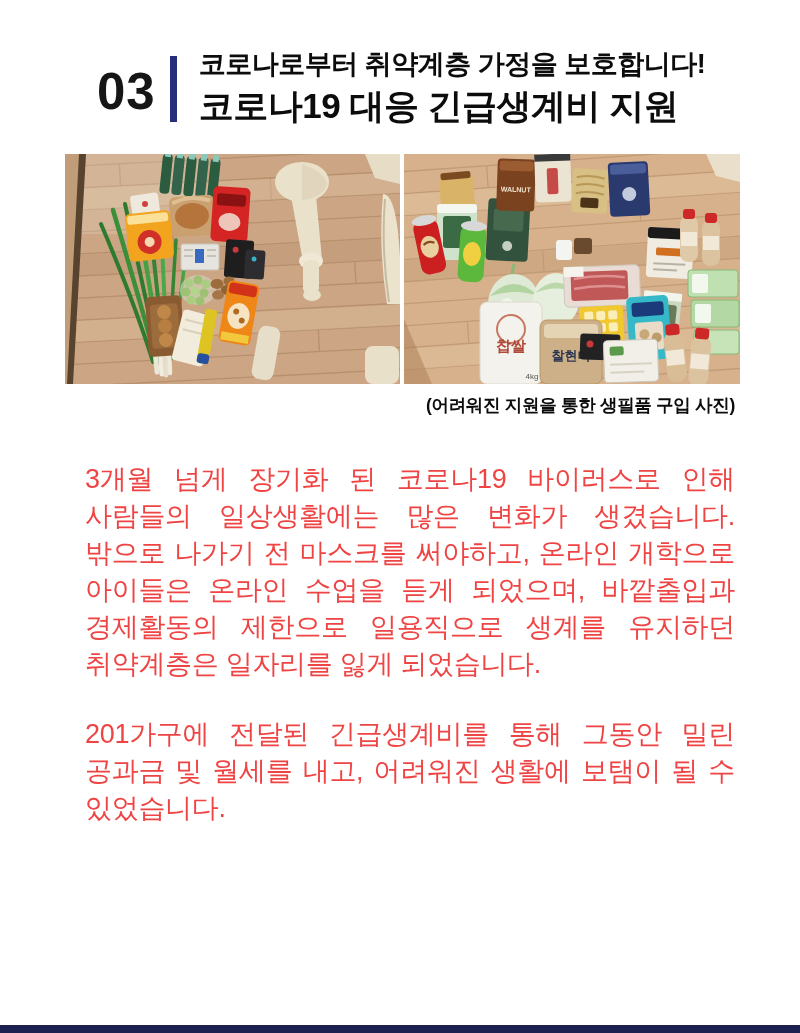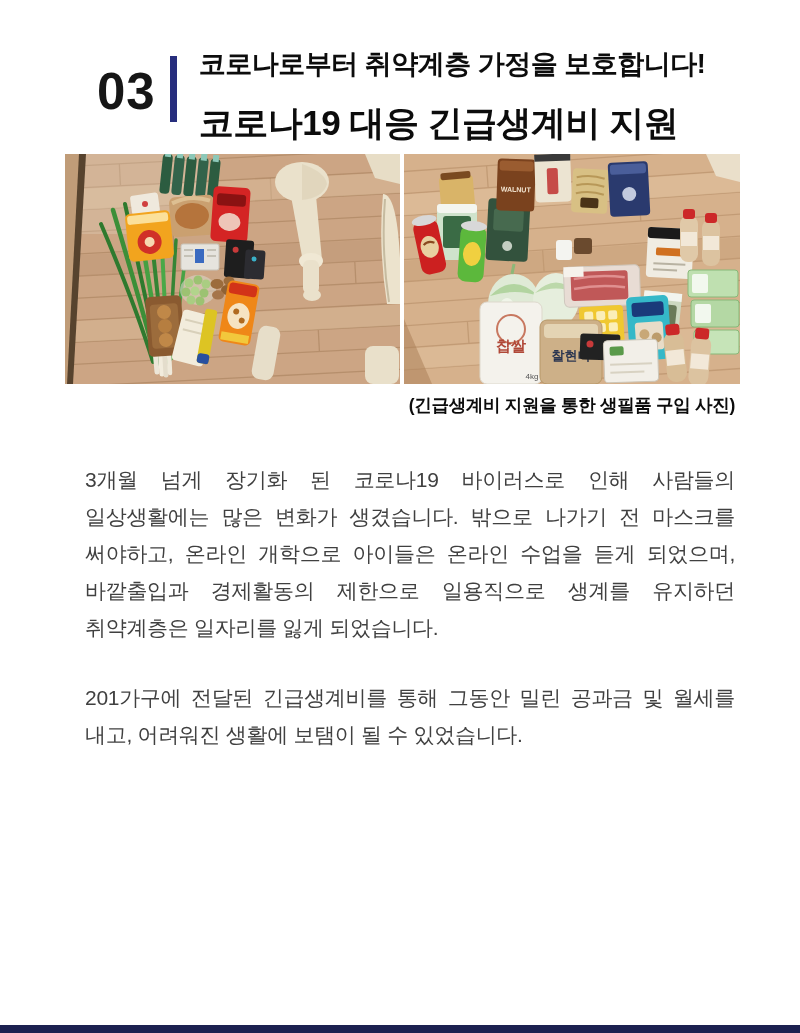--- a/index.html
+++ b/index.html
@@ -11,32 +11,32 @@
   }
   
   .header { padding:46px 0 0 57px; height:154px; display:flex; align-items:flex-start; }
   .section-number {
     font-size:51px; font-weight:700; color:#161616; line-height:1;
     margin-top:20px; letter-spacing:1px;margin-left:40px;
   }
   .accent-bar { width:7px; height:66px; background:#272e7d; margin:10px 22px 0 14px; }
   .titles { display:flex; flex-direction:column; }
   .title-line1 { font-size:27px; font-weight:700; color:#0c0c0c; line-height:1.2; margin-top:2px; letter-spacing:-0.5px; }
-  .title-line2 { font-size:35px; font-weight:800; color:#0c0c0c; line-height:1.15; margin-top:23px; letter-spacing:-0.5px; }
+  .title-line2 { font-size:35px; font-weight:800; color:#0c0c0c; line-height:1.15; margin-top:6px; letter-spacing:-0.5px; }
   
   .photos-row { margin:0 60px 0 65px; height:230px; display:flex; gap:4px; }
   .photo { display:block; }
   .photo-caption {
     text-align:right; margin:9px 65px 0 0; font-size:17.5px; font-weight:700; color:#0c0c0c;
     letter-spacing:-0.3px;
   }
   
   .content { margin:44px 65px 0 85px; width:650px; }
   .content p {
-    font-size:21px; line-height:37px; color:#404040; text-align:justify;
+    font-size:27px; line-height:37px; color:#ef4444; text-align:justify;
     word-break:keep-all; letter-spacing:-0.3px; margin-bottom:33px;
   }
   .content p:last-child { margin-bottom:0; }
   
   .footer-bar { position:absolute; left:0; right:0; bottom:0; height:8px; background:#1c2150; }
 </style>
 </head>
 <body>
 
 <div class="page">
@@ -376,21 +376,21 @@
         </g>
         <g transform="rotate(5 296 204)">
           <rect x="286" y="182" width="20" height="50" rx="9" fill="#dcc3a0"></rect>
           <rect x="289" y="174" width="14" height="11" rx="3" fill="#cc2828"></rect>
           <rect x="287" y="200" width="18" height="15" fill="#f2e8d8"></rect>
         </g>
       </g>
     </svg>
   </div>
 
-  <div class="photo-caption">(긴급생계비 지원을 통한 생필품 구입 사진)</div>
+  <div class="photo-caption">(어려워진 지원을 통한 생필품 구입 사진)</div>
 
   <div class="content">
     <p>3개월 넘게 장기화 된 코로나19 바이러스로 인해 사람들의 일상생활에는 많은 변화가 생겼습니다. 밖으로 나가기 전 마스크를 써야하고, 온라인 개학으로 아이들은 온라인 수업을 듣게 되었으며, 바깥출입과 경제활동의 제한으로 일용직으로 생계를 유지하던 취약계층은 일자리를 잃게 되었습니다.</p>
     <p>201가구에 전달된 긴급생계비를 통해 그동안 밀린 공과금 및 월세를 내고, 어려워진 생활에 보탬이 될 수 있었습니다.</p>
   </div>
 
   <div class="footer-bar"></div>
 </div>
 
 </body></html>

